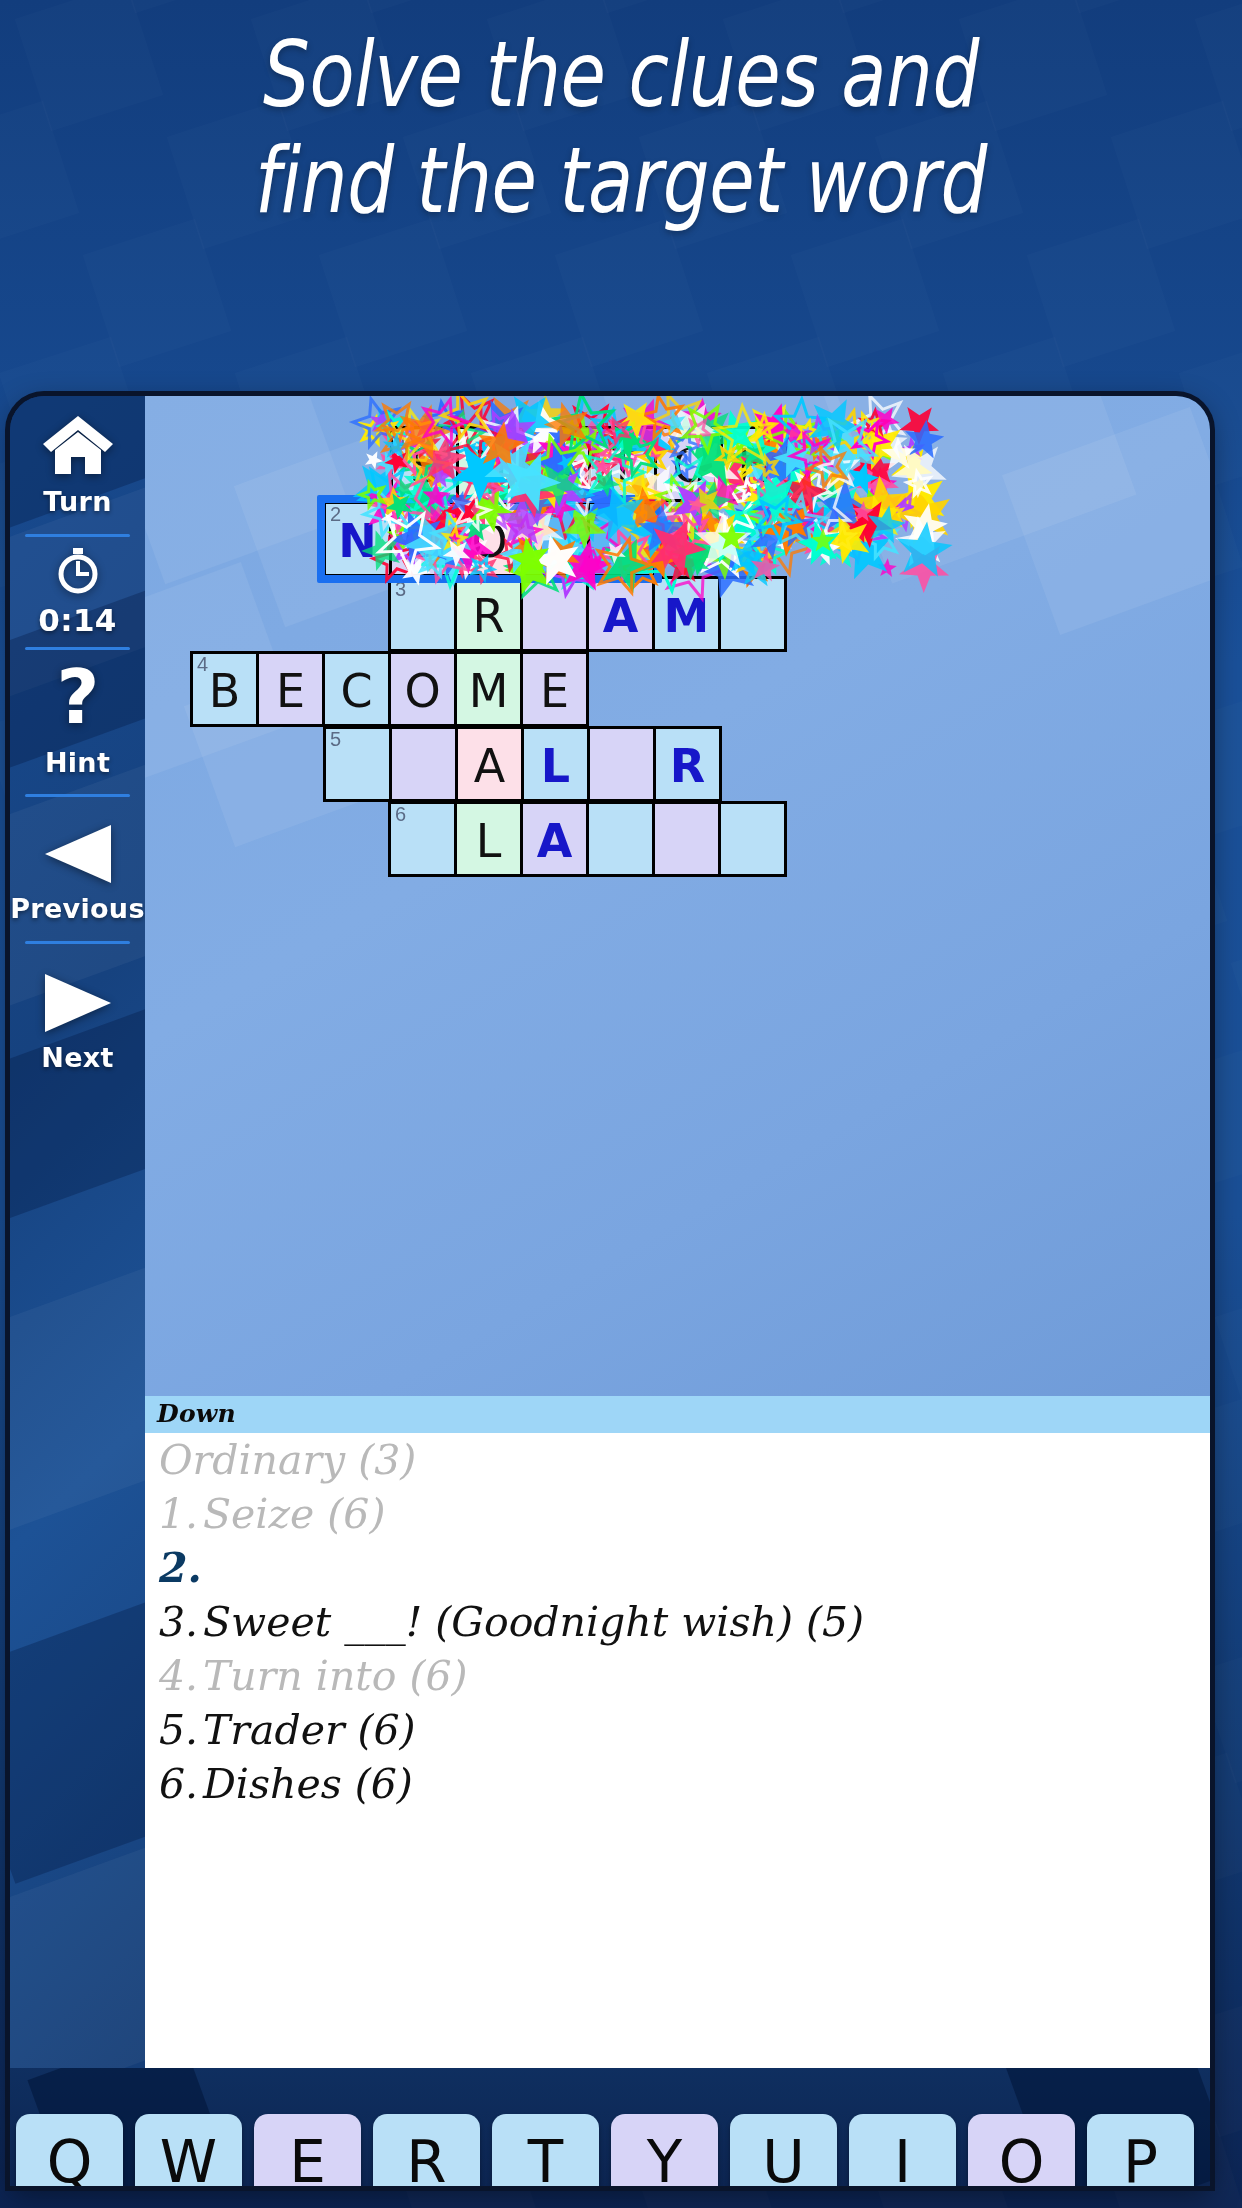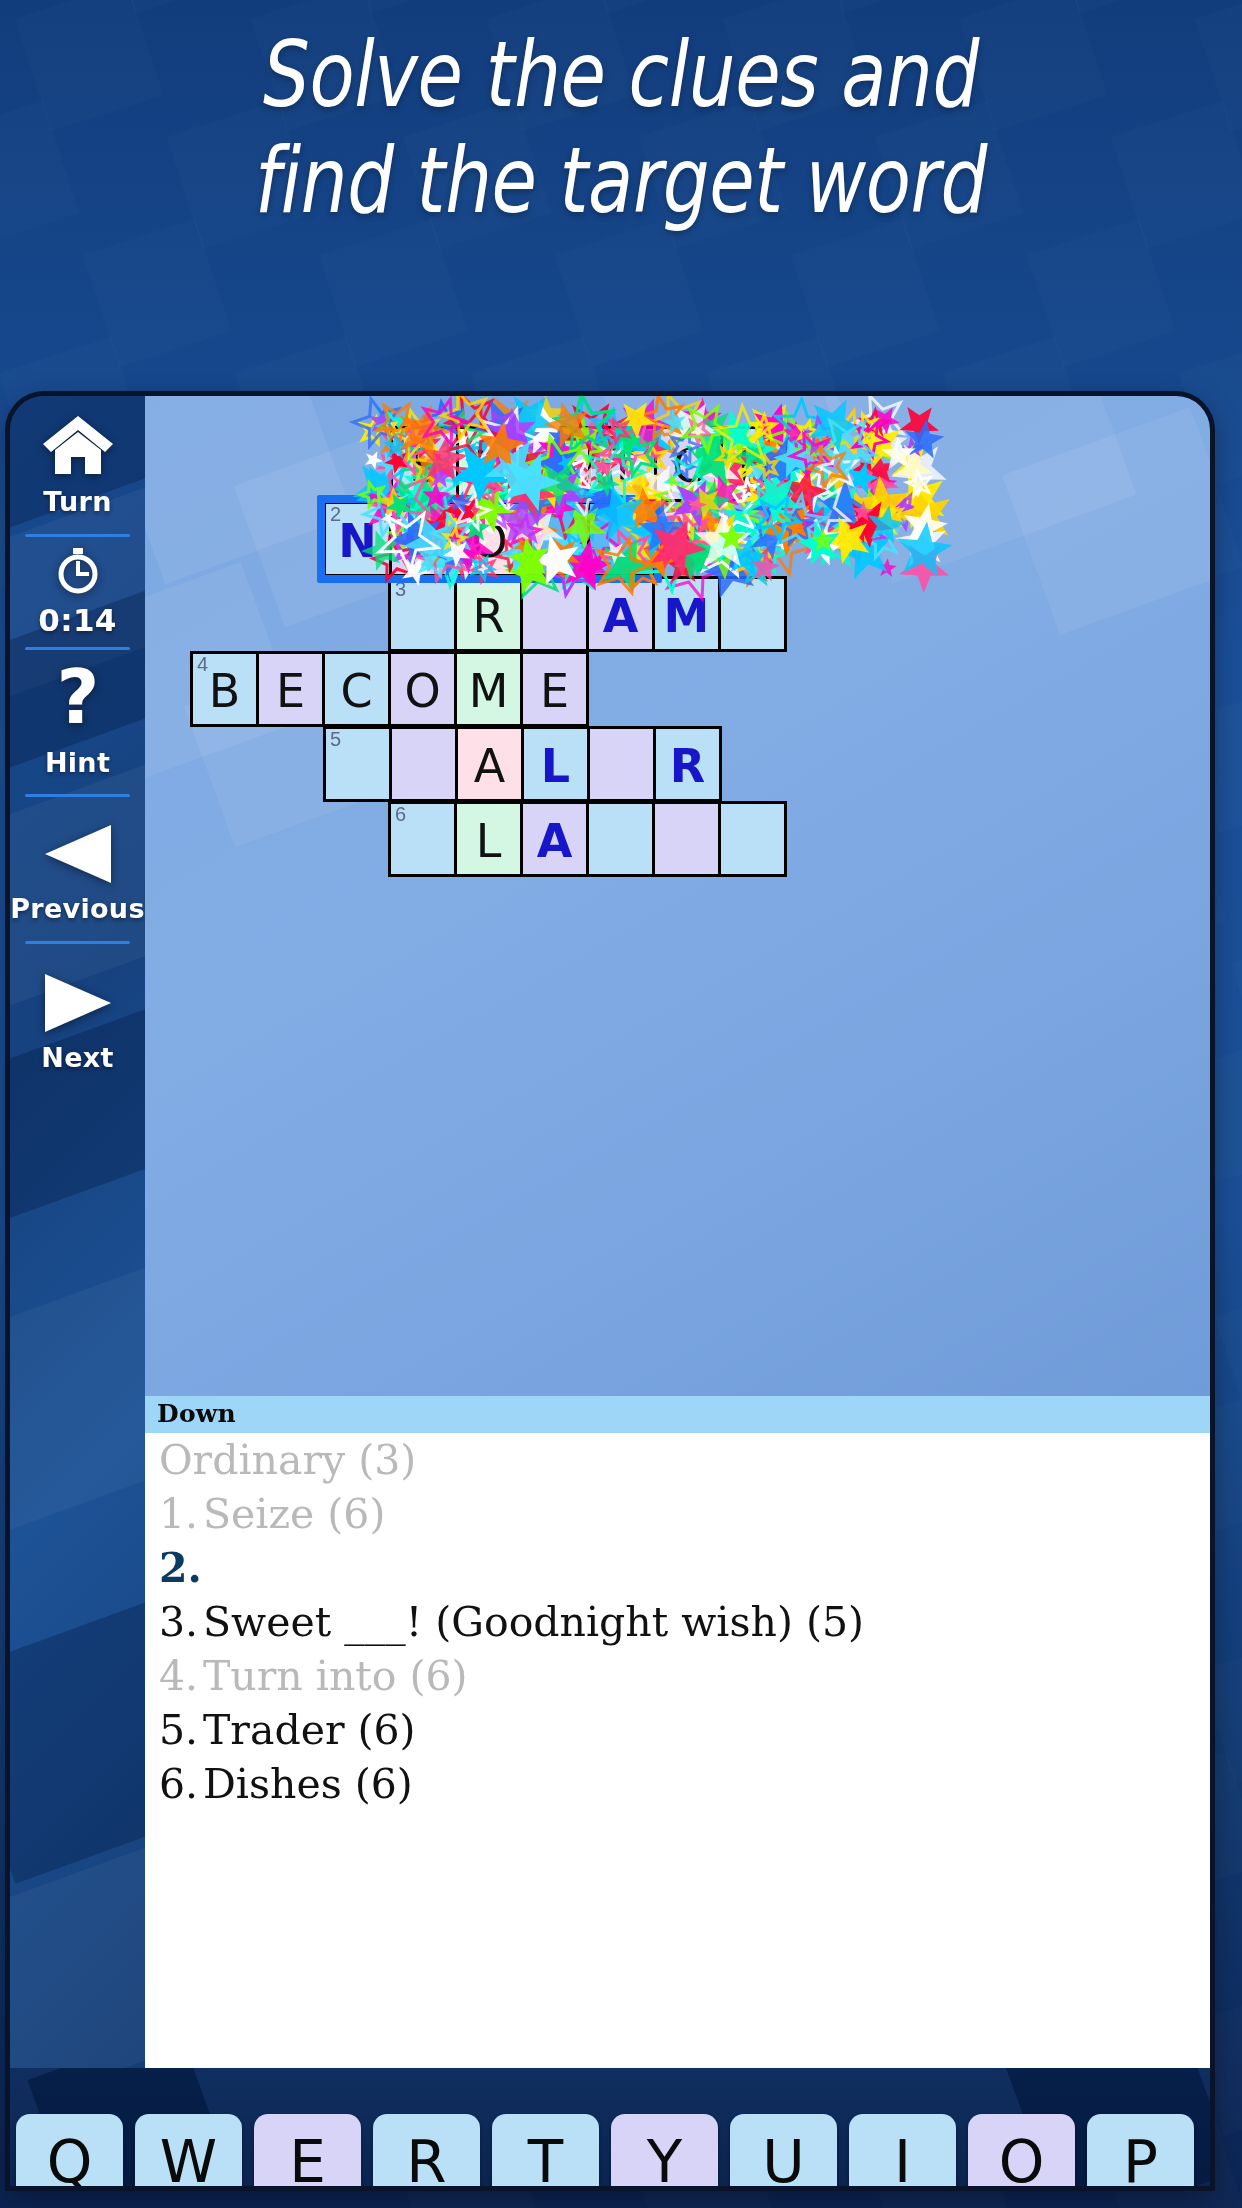--- a/index.html
+++ b/index.html
@@ -123,20 +123,21 @@
 
   
   #stars { position:absolute; left:0; top:0; width:100%; height:100%; pointer-events:none; }
 
   
   #clues {
     position: absolute; left: 135px; top: 1000px; right: 0; bottom: 0;
     background: #ffffff;
     padding: 0;
     overflow: hidden;
+    font-style: italic;
   }
   .clue-head {
     background: #9ed6f7;
     color: #0a0a0a;
     font-family: "DejaVu Serif", serif;
     font-weight: 700;
     font-size: 25px;
     padding: 3px 12px 5px 12px;
     letter-spacing: .2px;
   }

